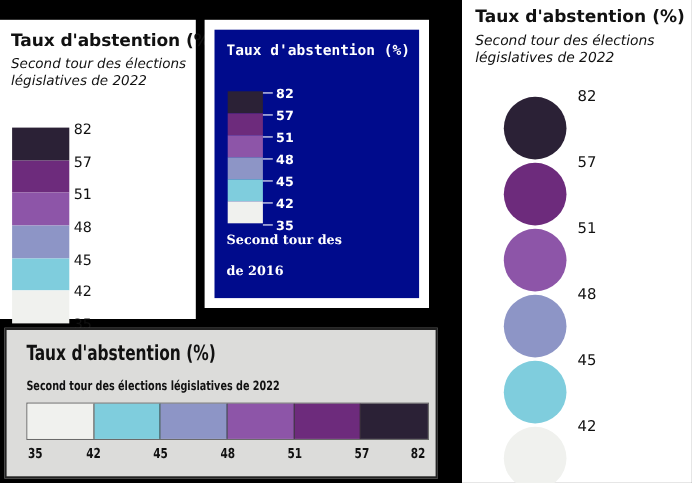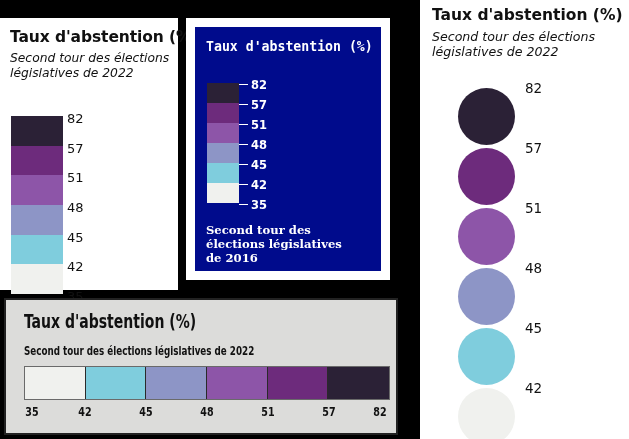--- a/index.html
+++ b/index.html
@@ -43,21 +43,21 @@
   #panel-dark .bar .seg{width:100%;}
   #panel-dark .ticks{position:absolute;left:44px;top:56px;width:12px;height:120px;}
   #panel-dark .ticks i{position:absolute;left:0;width:9px;height:1px;background:#ffffff;}
   #panel-dark .lbls{position:absolute;left:56px;top:56px;width:70px;height:120px;}
   #panel-dark .lbls span{
     position:absolute;left:0;font-size:11.5px;font-weight:bold;color:#ffffff;
     font-family:"DejaVu Sans","Liberation Sans",sans-serif;
     transform:translateY(-50%);
   }
   #panel-dark .sub{
-    position:absolute;left:11px;top:196px;width:170px;
+    position:absolute;left:11px;top:184px;width:170px;
     font-family:"DejaVu Serif","Liberation Serif",serif;
     font-size:11.6px;font-weight:bold;color:#ffffff;line-height:1.22;
   }
 
   
   #panel-gray{left:4px;top:298px;width:394px;height:137px;background:#dcdcda;border:2px solid #222222;}
   #panel-gray .ttl{
     position:absolute;left:18px;top:10px;
     font-family:"DejaVu Sans Condensed","Liberation Sans Narrow","Liberation Sans",sans-serif;
     font-size:19px;font-weight:bold;color:#111111;
@@ -153,21 +153,21 @@
         <span style="top: 2px;">82</span>
         <span style="top: 22px;">57</span>
         <span style="top: 42px;">51</span>
         <span style="top: 62px;">48</span>
         <span style="top: 82px;">45</span>
         <span style="top: 102px;">42</span>
         <span style="top: 122px;">35</span>
       </div>
     <div class="sub">
       <span>Second tour des</span><br>
-      <span>élections législatives</span><br>
+      <br>
       <span>de 2016</span>
     </div>
   </div>
 </div>
 
 <div class="panel" id="panel-gray">
   <div class="ttl">Taux d'abstention (%)</div>
   <div class="sub">Second tour des élections législatives de 2022</div>
   <div class="hbar" id="bar-gray">
       <div class="seg" style="width: 16.6667%; background: rgb(240, 241, 238);"></div>

